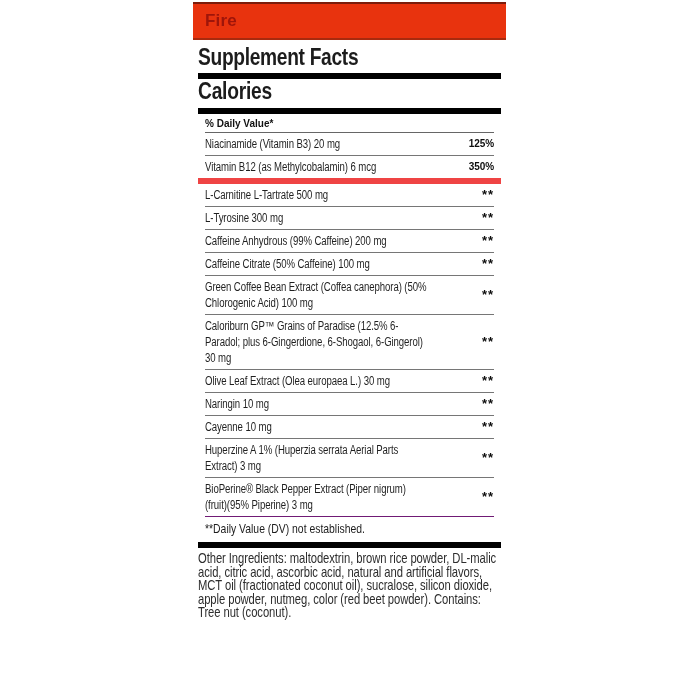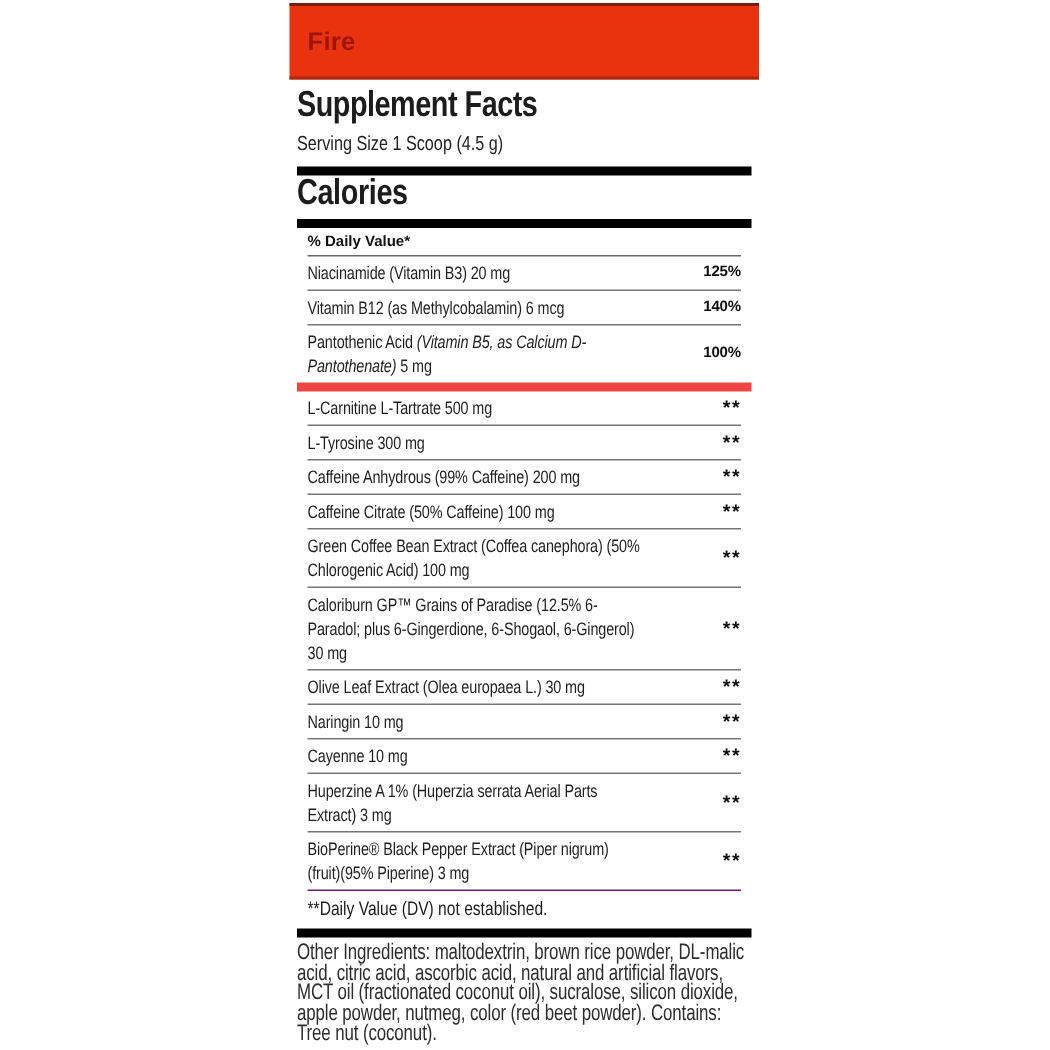--- a/index.html
+++ b/index.html
@@ -12,21 +12,21 @@
     overflow: hidden;
   }
   .label {
     position: absolute;
     left: 193px; top: 2px;
     width: 313px;
     background: #ffffff;
   }
   
   .brand-bar {
-    height: 51px;
+    height: 38px;
     background: #e8330e;
     border-top: 2px solid #7d1c0b;
     border-bottom: 2px solid #a82a0e;
     display: flex;
     align-items: center;
     padding: 0 12px;
   }
   .brand-name {
     font-size: 17px;
     font-weight: bold;
@@ -135,49 +135,41 @@
     <span class="brand-name">Fire</span>
   </div>
 
   <div class="inner">
 
     <div class="sf-title">
       <span class="cond">Supplement Facts</span>
     </div>
 
     <div class="serving-block">
-      <div class="serving-line">
-        <span class="cond">Serving Size 1 Scoop (4.5 g)</span>
-      </div>
     </div>
 
     <div class="bar-thick"></div>
 
     <div class="calories">
       <span class="cond">Calories</span>
     </div>
 
     <div class="bar-thick"></div>
 
     <div class="dv-header">% Daily Value*</div>
 
     <div id="sections-host">
         <div class="section">
           <div class="row">
             <span class="cond rname">Niacinamide (Vitamin B3) 20 mg</span>
             <span class="rval">125%</span>
           </div>
           <div class="row">
             <span class="cond rname">Vitamin B12 (as Methylcobalamin) 6 mcg</span>
-            <span class="rval">140%</span>
-          </div>
-          <div class="row">
-            <span class="cond rname">Pantothenic Acid <i>(Vitamin B5, as Calcium D-
-Pantothenate)</i> 5 mg</span>
-            <span class="rval">100%</span>
+            <span class="rval">350%</span>
           </div>
         </div>
         <div class="section">
           <div class="row">
             <span class="cond rname">L-Carnitine L-Tartrate 500 mg</span>
             <span class="rval stars">**</span>
           </div>
           <div class="row">
             <span class="cond rname">L-Tyrosine 300 mg</span>
             <span class="rval stars">**</span>

